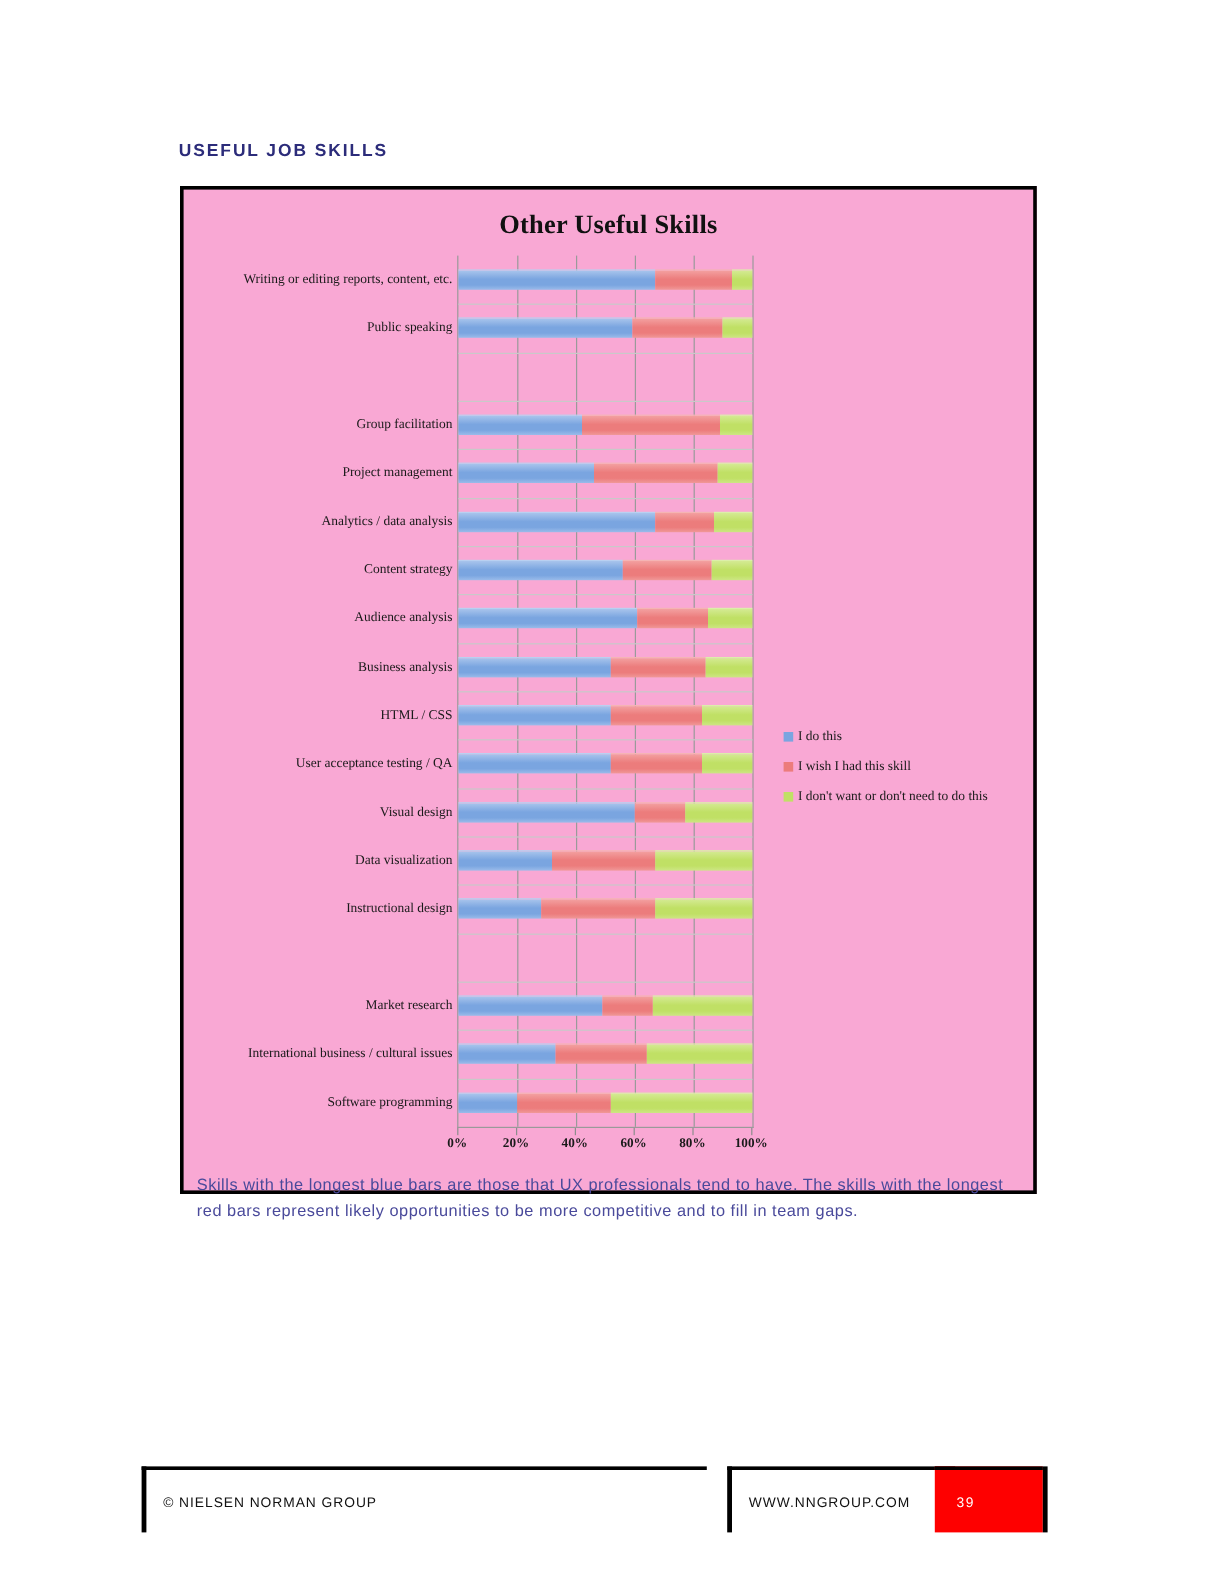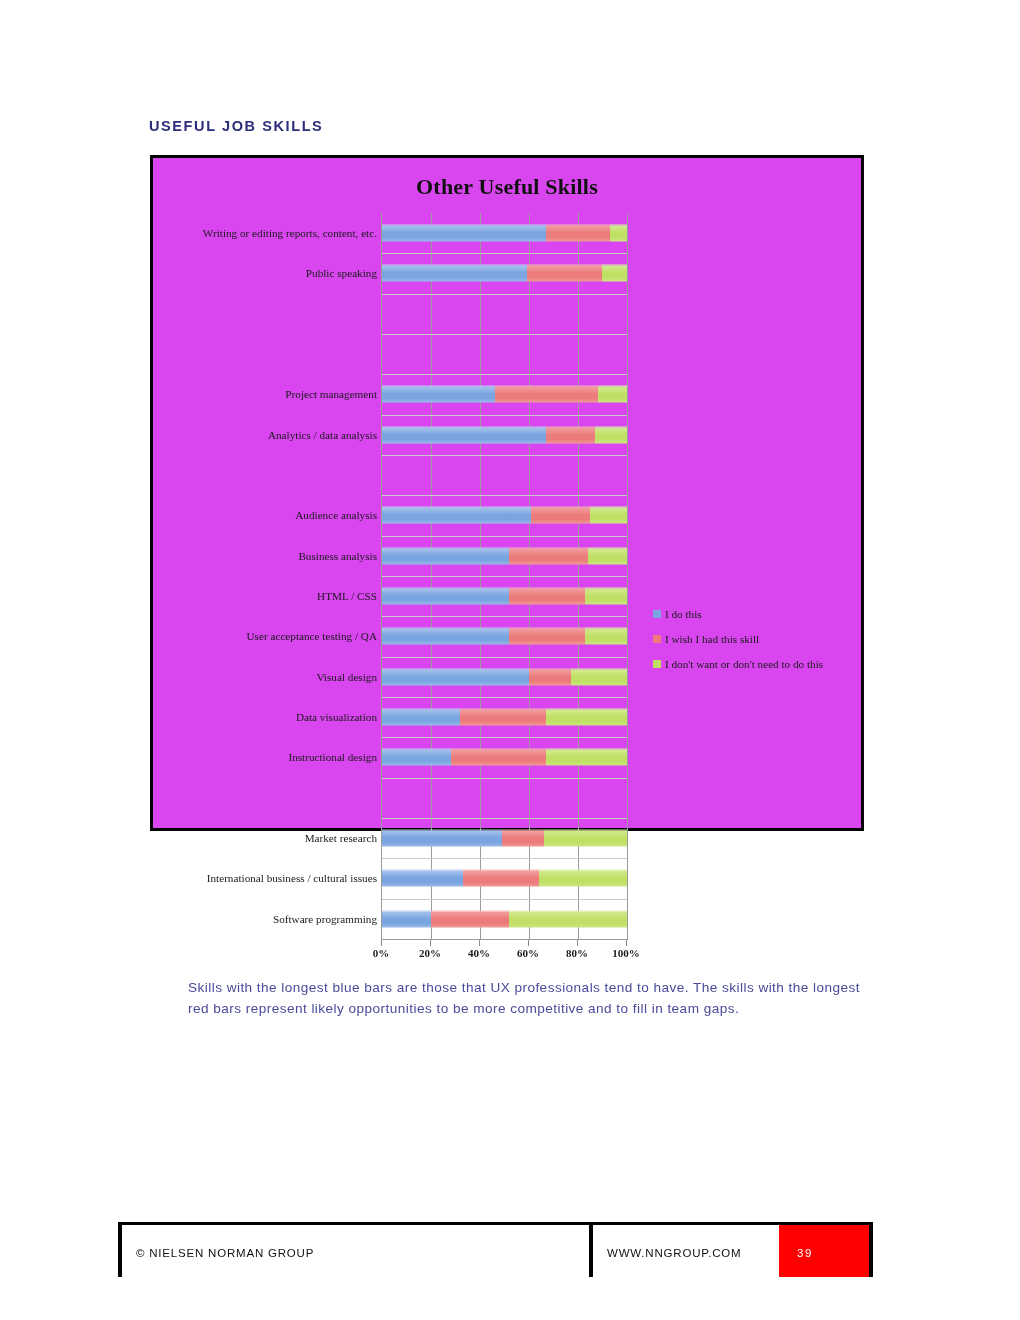--- a/index.html
+++ b/index.html
@@ -29,23 +29,23 @@
     white-space: nowrap;
     text-align: center;
   }
 
   
   .chart-frame {
     position: absolute;
     left: 150px;
     top: 155px;
     width: 714px;
-    height: 676px;
+    height: 840px;
     border: 3px solid #000000;
-    background: #d946ef;
+    background: #f9a8d4;
     box-sizing: border-box;
   }
 
   .chart-title {
     position: absolute;
     left: 0;
     right: 0;
     top: 16px;
     text-align: center;
     font-family: "Liberation Serif", serif;
@@ -203,21 +203,20 @@
   .caption {
     position: absolute;
     left: 164px;
     top: 978px;
     width: 680px;
     font-family: "Liberation Sans", sans-serif;
     font-size: 13.6px;
     line-height: 1.52;
     letter-spacing: 0.45px;
     color: #4a4a9b;
-    margin-left: 24px;
   }
 
   
   .footer {
     position: absolute;
     left: 118px;
     top: 1222px;
     width: 778px;
     height: 55px;
   }
@@ -226,21 +225,21 @@
     left: 0;
     top: 0;
     width: 471px;
     height: 55px;
     border-left: 4px solid #000000;
     border-top: 3px solid #000000;
     box-sizing: border-box;
   }
   .footer-mid {
     position: absolute;
-    left: 471px;
+    left: 488px;
     top: 0;
     width: 190px;
     height: 55px;
     border-left: 4px solid #000000;
     border-top: 3px solid #000000;
     box-sizing: border-box;
   }
   .footer-page {
     position: absolute;
     left: 661px;
@@ -324,34 +323,50 @@
           </div>
         </div>
         <div class="row" style="top: 40.3333px; height: 40.3333px;">
           <div class="cat-label">Public speaking</div>
           <div class="bar">
             <div class="seg blue" style="width: 144.55px;"></div>
             <div class="seg red" style="width: 75.95px;"></div>
             <div class="seg green" style="width: 24.5px;"></div>
           </div>
         </div>
+        <div class="row" style="top: 121px; height: 40.3333px;">
+          <div class="cat-label">Group facilitation</div>
+          <div class="bar">
+            <div class="seg blue" style="width: 102.9px;"></div>
+            <div class="seg red" style="width: 115.15px;"></div>
+            <div class="seg green" style="width: 26.95px;"></div>
+          </div>
+        </div>
         <div class="row" style="top: 161.333px; height: 40.3333px;">
           <div class="cat-label">Project management</div>
           <div class="bar">
             <div class="seg blue" style="width: 112.7px;"></div>
             <div class="seg red" style="width: 102.9px;"></div>
             <div class="seg green" style="width: 29.4px;"></div>
           </div>
         </div>
         <div class="row" style="top: 201.667px; height: 40.3333px;">
           <div class="cat-label">Analytics / data analysis</div>
           <div class="bar">
             <div class="seg blue" style="width: 164.15px;"></div>
             <div class="seg red" style="width: 49px;"></div>
             <div class="seg green" style="width: 31.85px;"></div>
+          </div>
+        </div>
+        <div class="row" style="top: 242px; height: 40.3333px;">
+          <div class="cat-label">Content strategy</div>
+          <div class="bar">
+            <div class="seg blue" style="width: 137.2px;"></div>
+            <div class="seg red" style="width: 73.5px;"></div>
+            <div class="seg green" style="width: 34.3px;"></div>
           </div>
         </div>
         <div class="row" style="top: 282.333px; height: 40.3333px;">
           <div class="cat-label">Audience analysis</div>
           <div class="bar">
             <div class="seg blue" style="width: 149.45px;"></div>
             <div class="seg red" style="width: 58.8px;"></div>
             <div class="seg green" style="width: 36.75px;"></div>
           </div>
         </div>

